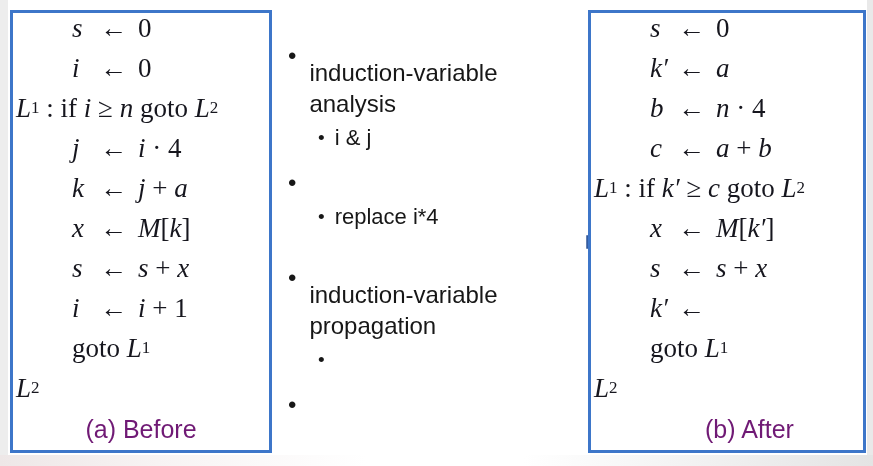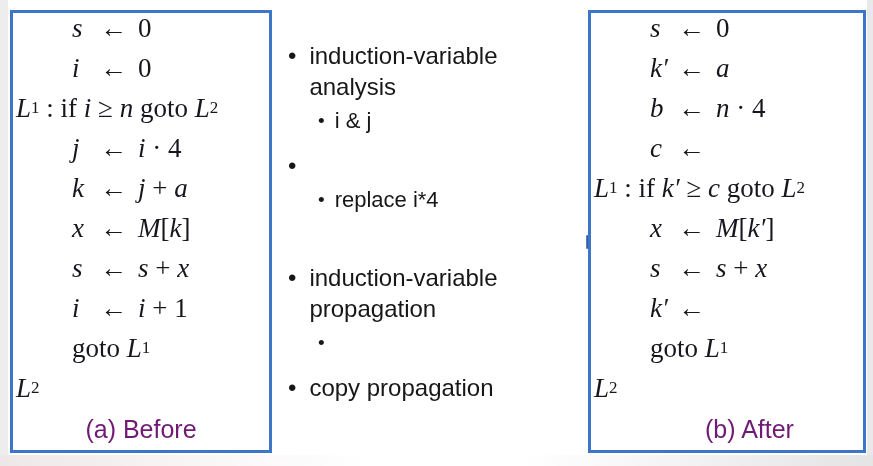--- a/index.html
+++ b/index.html
@@ -38,21 +38,21 @@
   .caption{margin-top:7px;text-align:center;font-size:25px;color:#701a75;
            font-family:"Liberation Sans",sans-serif;}
   .codebox.after .caption{padding-left:34px;margin-left:11px;}
 
   .middle{position:absolute;left:288px;top:0;width:298px;height:466px;color:var(--note-text);z-index:1;}
   .blist{list-style:none;margin:0;padding:0;position:absolute;left:0;}
   .blist.top{top:40px;}
   .blist.bottom{top:262px;}
   li.b1{display:flex;font-size:24px;line-height:31px;margin-bottom:6px;}
   li.b1 .dot{margin-right:13px;}
-  li.b1 .btxt{max-width:228px;}
+  li.b1 .btxt{max-width:228px;margin-top:17px;}
   li.b2{display:flex;font-size:22px;line-height:26px;margin:0 0 16px 30px;}
   li.b2 .dot{font-size:19px;margin-right:10px;}
   .arrow-svg{position:absolute;left:298px;top:229px;z-index:1;}
 </style>
 </head>
 <body>
 
 <div class="slide">
   <div class="edge edge-left"></div>
   <div class="edge edge-right"></div>
@@ -100,31 +100,30 @@
     <ul class="blist bottom">
       <li class="b1">
         <span class="dot">•</span>
         <span class="btxt">induction-variable propagation</span>
       </li>
       <li class="b2">
         <span class="dot">•</span>
       </li>
       <li class="b1">
         <span class="dot">•</span>
-        <span class="btxt">copy propagation</span>
       </li>
     </ul>
   </div>
 
   <div class="codebox after">
     <div class="code-lines" id="after-code">
         <div class="code-line eq"><span class="lhs"><span class="seg-i">s</span></span><span class="arr seg-r">←</span><span class="rhs"><span class="seg-r">0</span></span></div>
         <div class="code-line eq"><span class="lhs"><span class="seg-i">k′</span></span><span class="arr seg-r">←</span><span class="rhs"><span class="seg-i">a</span></span></div>
         <div class="code-line eq"><span class="lhs"><span class="seg-i">b</span></span><span class="arr seg-r">←</span><span class="rhs"><span class="seg-i">n</span><span class="seg-r"> · 4</span></span></div>
-        <div class="code-line eq"><span class="lhs"><span class="seg-i">c</span></span><span class="arr seg-r">←</span></div>
+        <div class="code-line eq"><span class="lhs"><span class="seg-i">c</span></span><span class="arr seg-r">←</span><span class="rhs"><span class="seg-i">a</span><span class="seg-r"> + </span><span class="seg-i">b</span></span></div>
         <div class="code-line flow flush"><span class="seg-i">L</span><span class="seg-s">1</span><span class="seg-r"> : if </span><span class="seg-i">k′</span><span class="seg-r"> ≥ </span><span class="seg-i">c</span><span class="seg-r"> goto </span><span class="seg-i">L</span><span class="seg-s">2</span></div>
         <div class="code-line eq"><span class="lhs"><span class="seg-i">x</span></span><span class="arr seg-r">←</span><span class="rhs"><span class="seg-i">M</span><span class="seg-r">[</span><span class="seg-i">k′</span><span class="seg-r">]</span></span></div>
         <div class="code-line eq"><span class="lhs"><span class="seg-i">s</span></span><span class="arr seg-r">←</span><span class="rhs"><span class="seg-i">s</span><span class="seg-r"> + </span><span class="seg-i">x</span></span></div>
         <div class="code-line eq"><span class="lhs"><span class="seg-i">k′</span></span><span class="arr seg-r">←</span></div>
         <div class="code-line flow ind"><span class="seg-r">goto </span><span class="seg-i">L</span><span class="seg-s">1</span></div>
         <div class="code-line flow flush"><span class="seg-i">L</span><span class="seg-s">2</span></div>
       </div>
     <div class="caption">(b) After</div>
   </div>
 </div>

